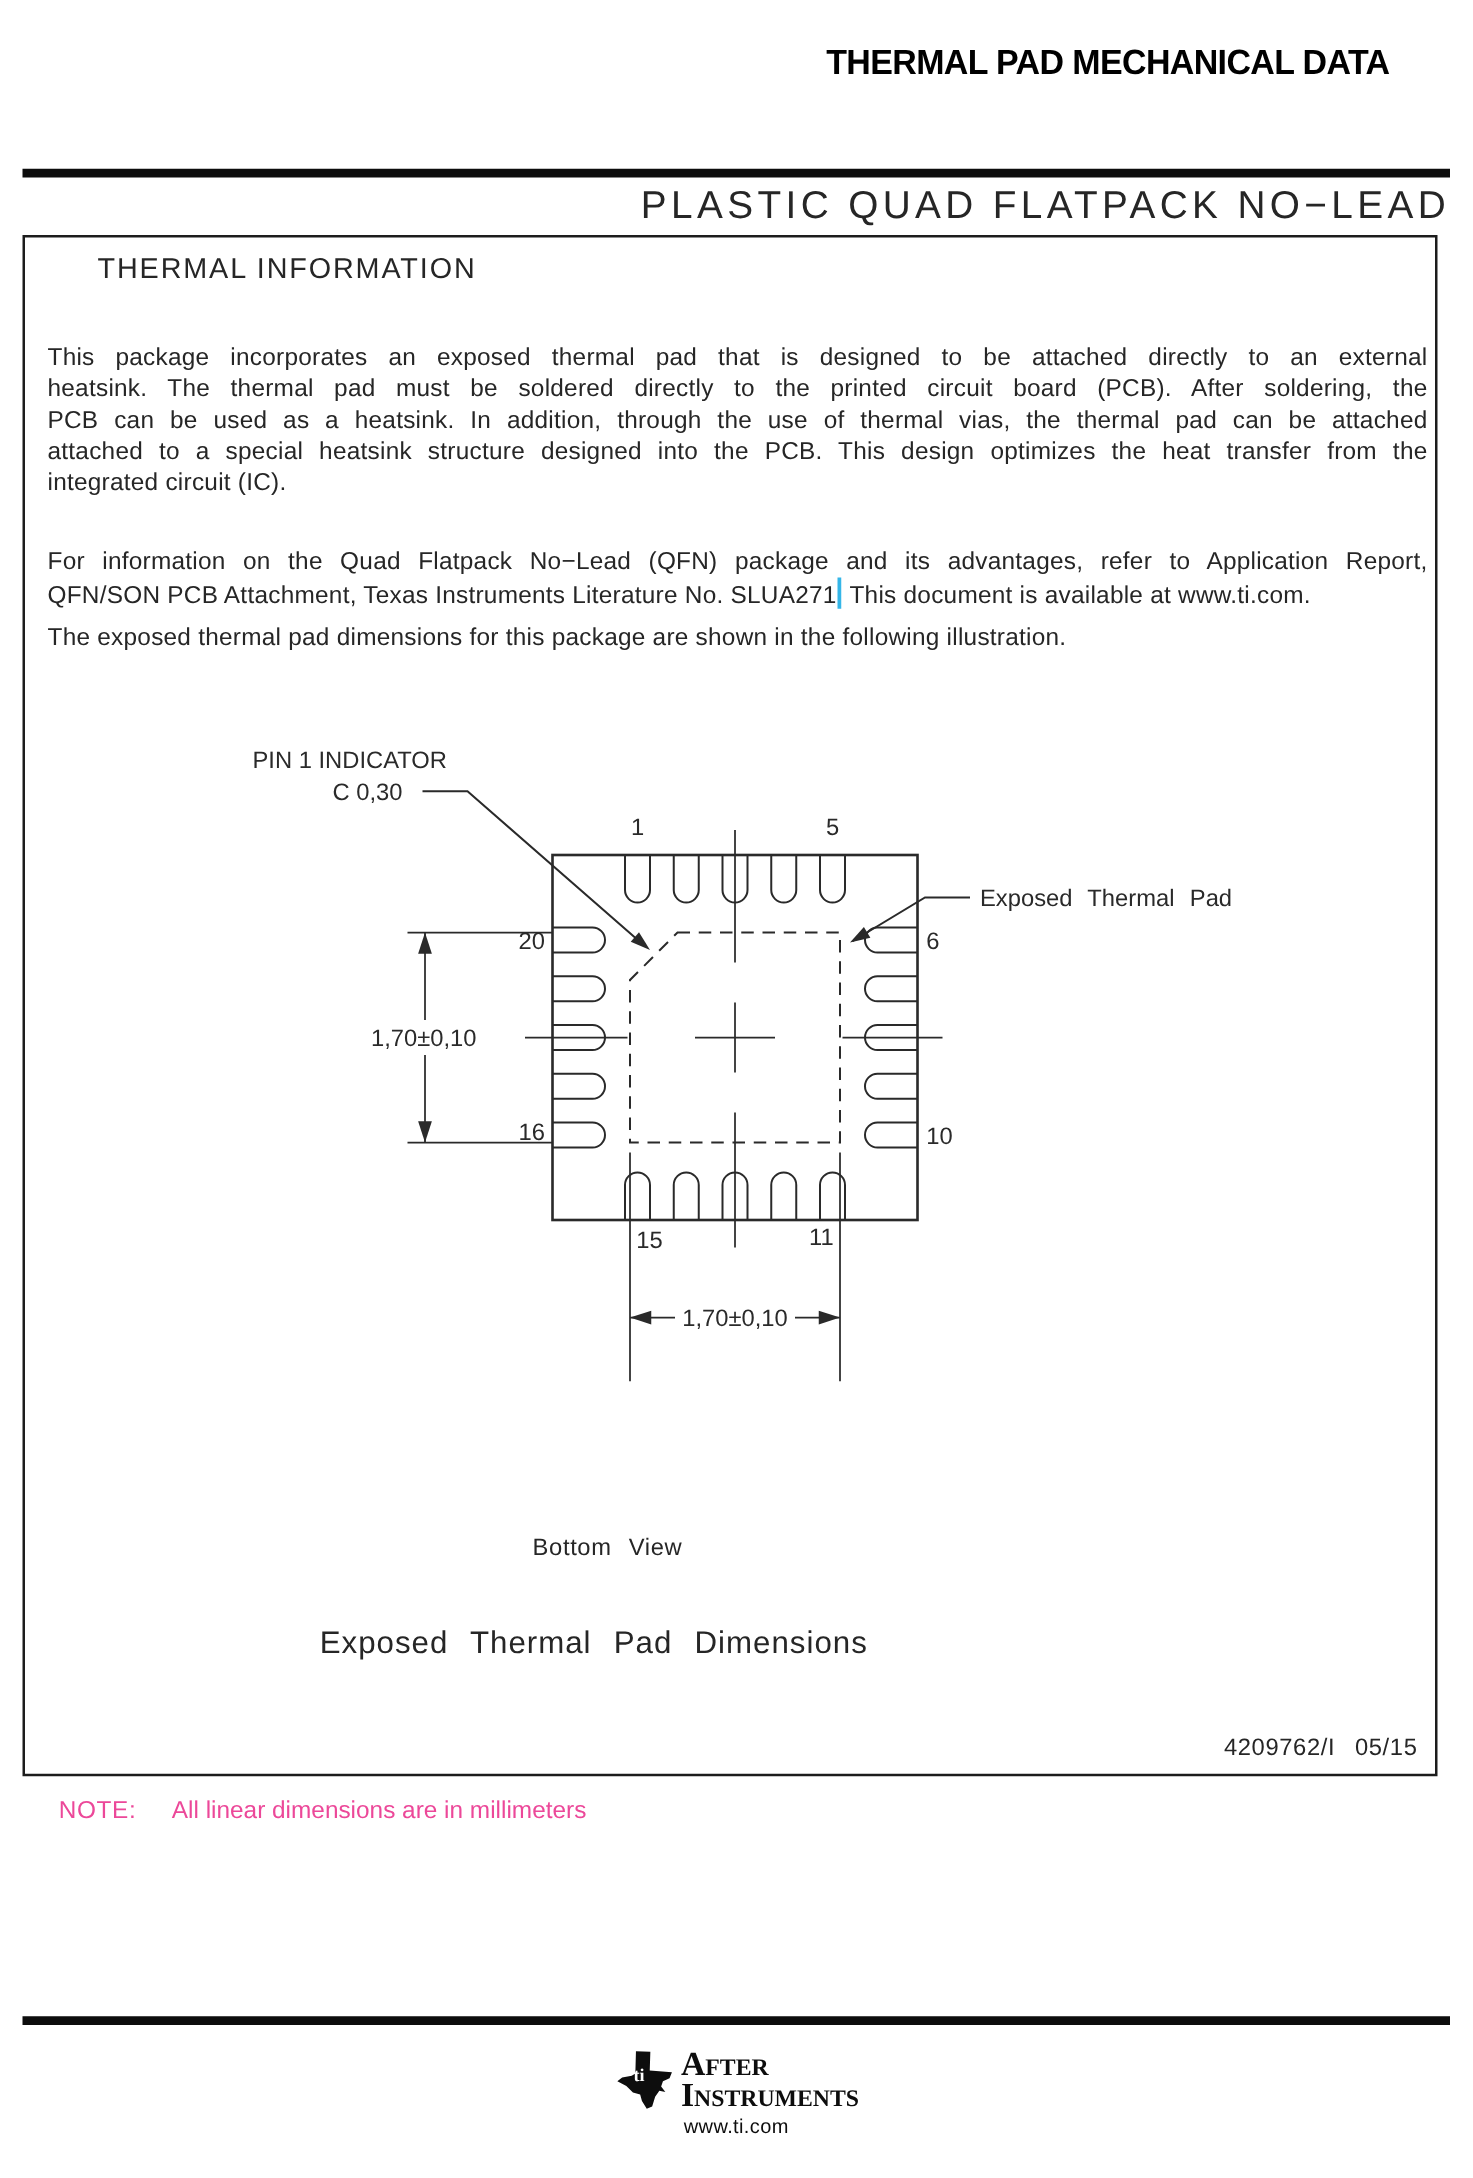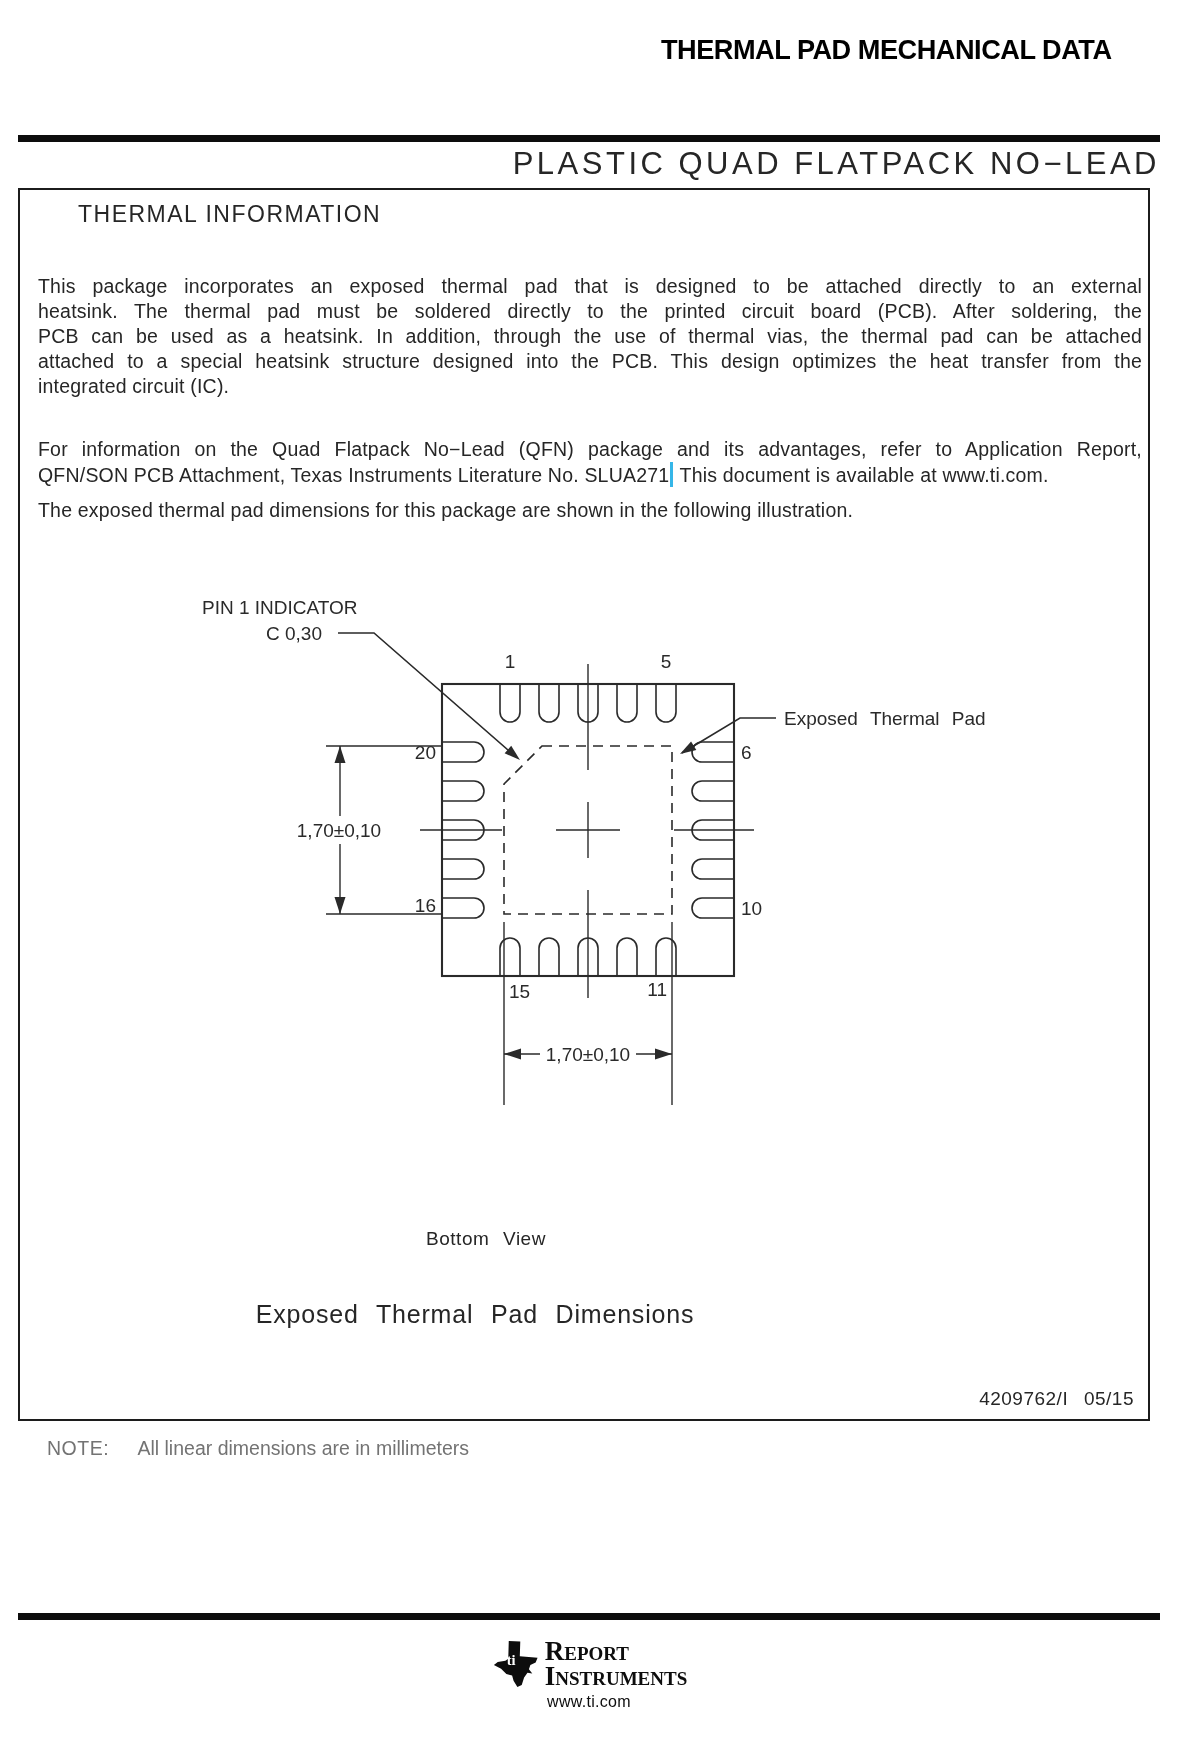--- a/index.html
+++ b/index.html
@@ -53,21 +53,21 @@
   }
   .caption {
     position:absolute; left:0; top:1300px; width:950px; text-align:center;
     font-size:25px; color:#262626; word-spacing:10px; letter-spacing:0.8px;
   }
   .doc-number {
     position:absolute; right:44px; top:1388px;
     font-size:19px; color:#262626; letter-spacing:0.5px; word-spacing:10px;
   }
   
-  .note-line { position:absolute; left:47px; top:1437px; font-size:19.5px; color:#737373; }
+  .note-line { position:absolute; left:47px; top:1437px; font-size:19.5px; color:#ec4899; }
   .note-line .note-label { margin-right:24px; letter-spacing:0.5px; }
   
   .footer { position:absolute; left:0; top:1636px; width:1178px; display:flex; justify-content:center; }
   .logo-wrap { display:flex; flex-direction:column; align-items:center; }
   .logo-row { display:flex; align-items:flex-end; }
   .tx-glyph { width:48px; height:52px; margin-right:6px; margin-top:2px; }
   .brand { font-family:"Liberation Serif", serif; font-variant:small-caps; font-weight:700; color:#0d0d0d; line-height:1.0; }
   .brand .b1 { font-size:27px; display:block; }
   .brand .b2 { font-size:27px; display:block; margin-top:-2px; }
   .website { font-size:16px; font-weight:normal; color:#0d0d0d; margin-top:3px; letter-spacing:0.3px; }
@@ -208,21 +208,21 @@
 
   <div class="rule-thick rule-bottom"></div>
   <div class="footer">
     <div class="logo-wrap">
       <div class="logo-row">
         <svg class="tx-glyph" viewBox="0 0 100 100">
           <path fill="#0d0d0d" d="M37,2 L61,3 L60,34 L97,37 L93,47 L82,52 L79,61 L86,70 L76,68 L69,78 L64,94 L55,98 L47,85 L44,74 L32,71 L21,60 L6,52 L14,46 L30,43 L36,39 Z"></path>
           <text x="42" y="52" fill="#ffffff" font-size="30" font-family="Liberation Serif, serif" font-weight="bold" text-anchor="middle">ti</text>
         </svg>
         <div class="brand">
-          <span class="b1">Report</span>
+          <span class="b1">After</span>
           <span class="b2">Instruments</span>
         </div>
       </div>
       <div class="website">www.ti.com</div>
     </div>
   </div>
 
 </div>
 
 </body></html>

